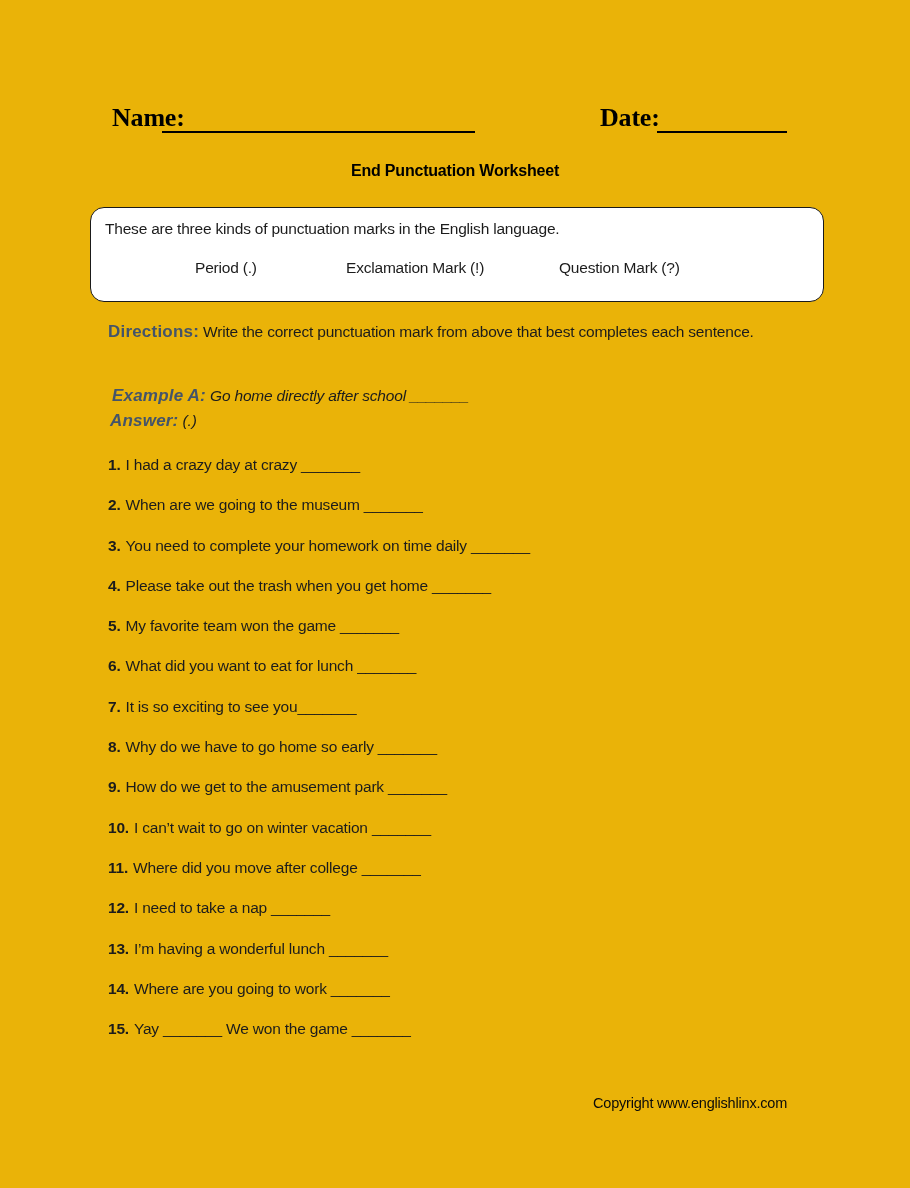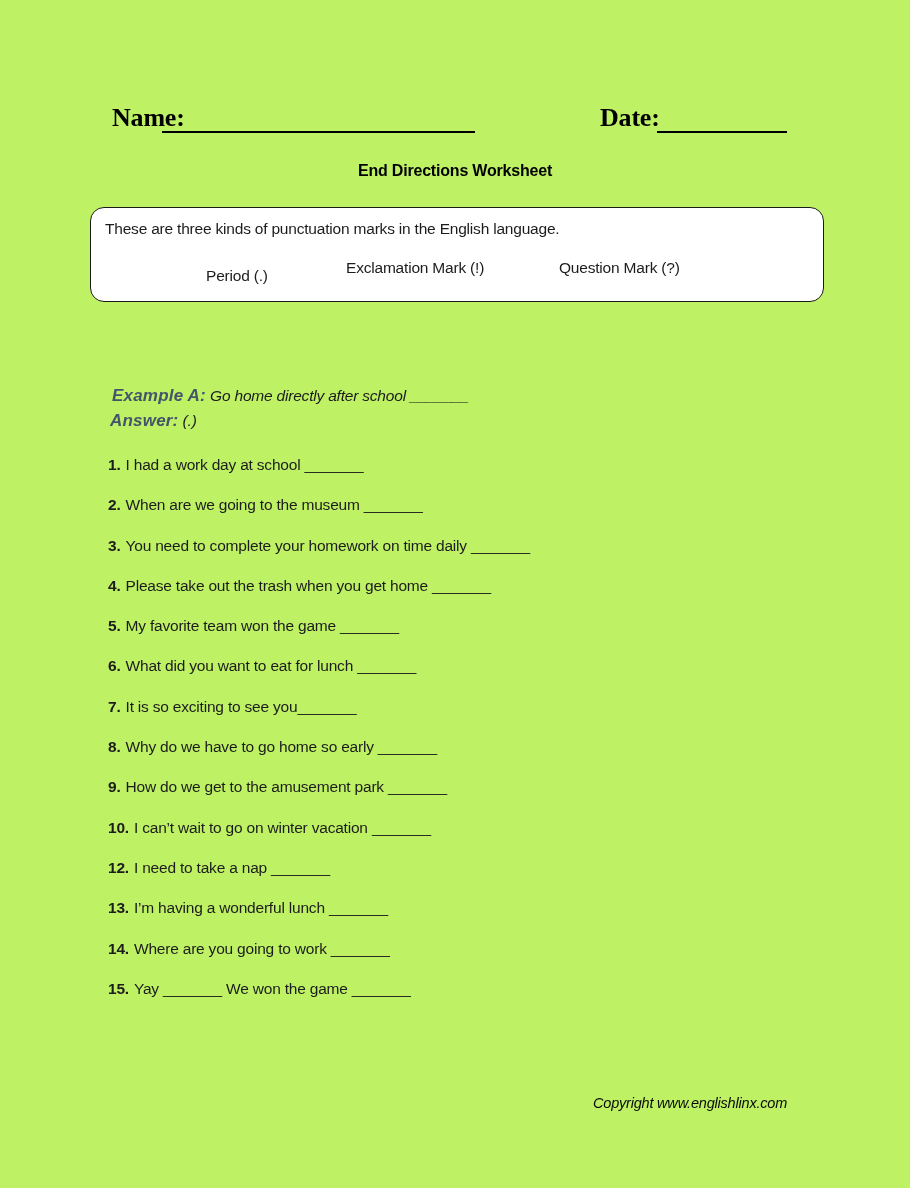--- a/index.html
+++ b/index.html
@@ -1,17 +1,17 @@
 <!DOCTYPE html>
 <html><head>
 <meta charset="utf-8">
 <style>
   html,body { margin:0; padding:0; background:#ffffff; }
   .page {
-    position:relative; width:910px; height:1188px; background:#bef264;
+    position:relative; width:910px; height:1188px; background:#eab308;
     font-family:"Liberation Sans", sans-serif; color:#1c1c1c;
     letter-spacing:-0.2px; overflow:hidden;
   }
   
   .hdr-label {
     position:absolute; font-family:"Liberation Serif", serif;
     font-weight:bold; font-size:26px; line-height:30px; color:#000;
   }
   .name-label { left:112px; top:103px; }
   .date-label { left:600px; top:103px; }
@@ -25,21 +25,21 @@
     font-weight:bold; font-size:16px; color:#000;
   }
 
   
   .info-box {
     position:absolute; left:90px; top:207px; width:732px; height:93px;
     border:1.6px solid #1a1a1a; border-radius:14px; background:#fff;
   }
   .info-intro { position:absolute; left:14px; top:12px; font-size:15.5px; }
   .info-opt { position:absolute; top:51px; font-size:15.5px; }
-  .opt-period { left:115px;margin-top:8px; }
+  .opt-period { left:104px; }
   .opt-exclamation { left:255px; }
   .opt-question { left:468px; }
 
   
   .directions {
     position:absolute; left:108px; top:318px; width:672px;
     font-size:15.5px; line-height:27.5px;
   }
   .accent-label {
     font-weight:bold; color:#44546A; font-size:17px;
@@ -51,63 +51,68 @@
   .answer-line  { position:absolute; left:110px; top:411px; font-size:15.5px; }
   .italic { font-style:italic;margin-top:25px; }
 
   
   .qlist { position:absolute; left:108px; top:456px; }
   .q { font-size:15.5px; line-height:17px; margin-bottom:23.3px; white-space:nowrap; }
   .qnum { font-weight:bold; margin-right:5px; }
 
   
   .footer {
-    position:absolute; left:593px; top:1095px; font-size:14.5px; color:#0a0a0a;font-style:italic;
+    position:absolute; left:593px; top:1095px; font-size:14.5px; color:#0a0a0a;
   }
 </style>
 </head>
 <body>
 
 <div class="page">
 
   <span class="hdr-label name-label">Name:</span>
   <div class="hdr-line name-line"></div>
   <span class="hdr-label date-label">Date:</span>
   <div class="hdr-line date-line"></div>
 
-  <div class="title">End Directions Worksheet</div>
+  <div class="title">End Punctuation Worksheet</div>
 
   <div class="info-box">
     <div class="info-intro">These are three kinds of punctuation marks in the English language.</div>
     <span class="info-opt opt-period">Period (.)</span>
     <span class="info-opt opt-exclamation">Exclamation Mark (!)</span>
     <span class="info-opt opt-question">Question Mark (?)</span>
   </div>
 
+  <div class="directions">
+    <span class="accent-label">Directions:</span>
+    <span>Write the correct punctuation mark from above that best completes each sentence.</span>
+  </div>
 
   <div class="example-line">
     <span class="accent-label italic">Example A:</span>
     <span class="italic">Go home directly after school _______</span>
   </div>
   <div class="answer-line">
     <span class="accent-label italic">Answer:</span>
     <span class="italic">(.)</span>
   </div>
 
   <div class="qlist">
-    <div class="q"><span class="qnum">1.</span><span>I had a work day at school _______</span></div>
+    <div class="q"><span class="qnum">1.</span><span>I had a crazy day at crazy _______</span></div>
     <div class="q"><span class="qnum">2.</span><span>When are we going to the museum _______</span></div>
     <div class="q"><span class="qnum">3.</span><span>You need to complete your homework on time daily _______</span></div>
     <div class="q"><span class="qnum">4.</span><span>Please take out the trash when you get home  _______</span></div>
     <div class="q"><span class="qnum">5.</span><span>My favorite team won the game _______</span></div>
     <div class="q"><span class="qnum">6.</span><span>What did you want to eat for lunch _______</span></div>
     <div class="q"><span class="qnum">7.</span><span>It is so exciting to see you_______</span></div>
     <div class="q"><span class="qnum">8.</span><span>Why do we have to go home so early _______</span></div>
     <div class="q"><span class="qnum">9.</span><span>How do we get to the amusement park _______</span></div>
     <div class="q"><span class="qnum">10.</span><span>I can’t wait to go on winter vacation _______</span></div>
+    <div class="q"><span class="qnum">11.</span><span>Where did you move after college _______</span></div>
     <div class="q"><span class="qnum">12.</span><span>I need to take a nap _______</span></div>
     <div class="q"><span class="qnum">13.</span><span>I’m having a wonderful lunch _______</span></div>
     <div class="q"><span class="qnum">14.</span><span>Where are you going to work _______</span></div>
     <div class="q"><span class="qnum">15.</span><span>Yay _______ We won the game _______</span></div>
   </div>
 
   <div class="footer">Copyright www.englishlinx.com</div>
 
 </div>
 

